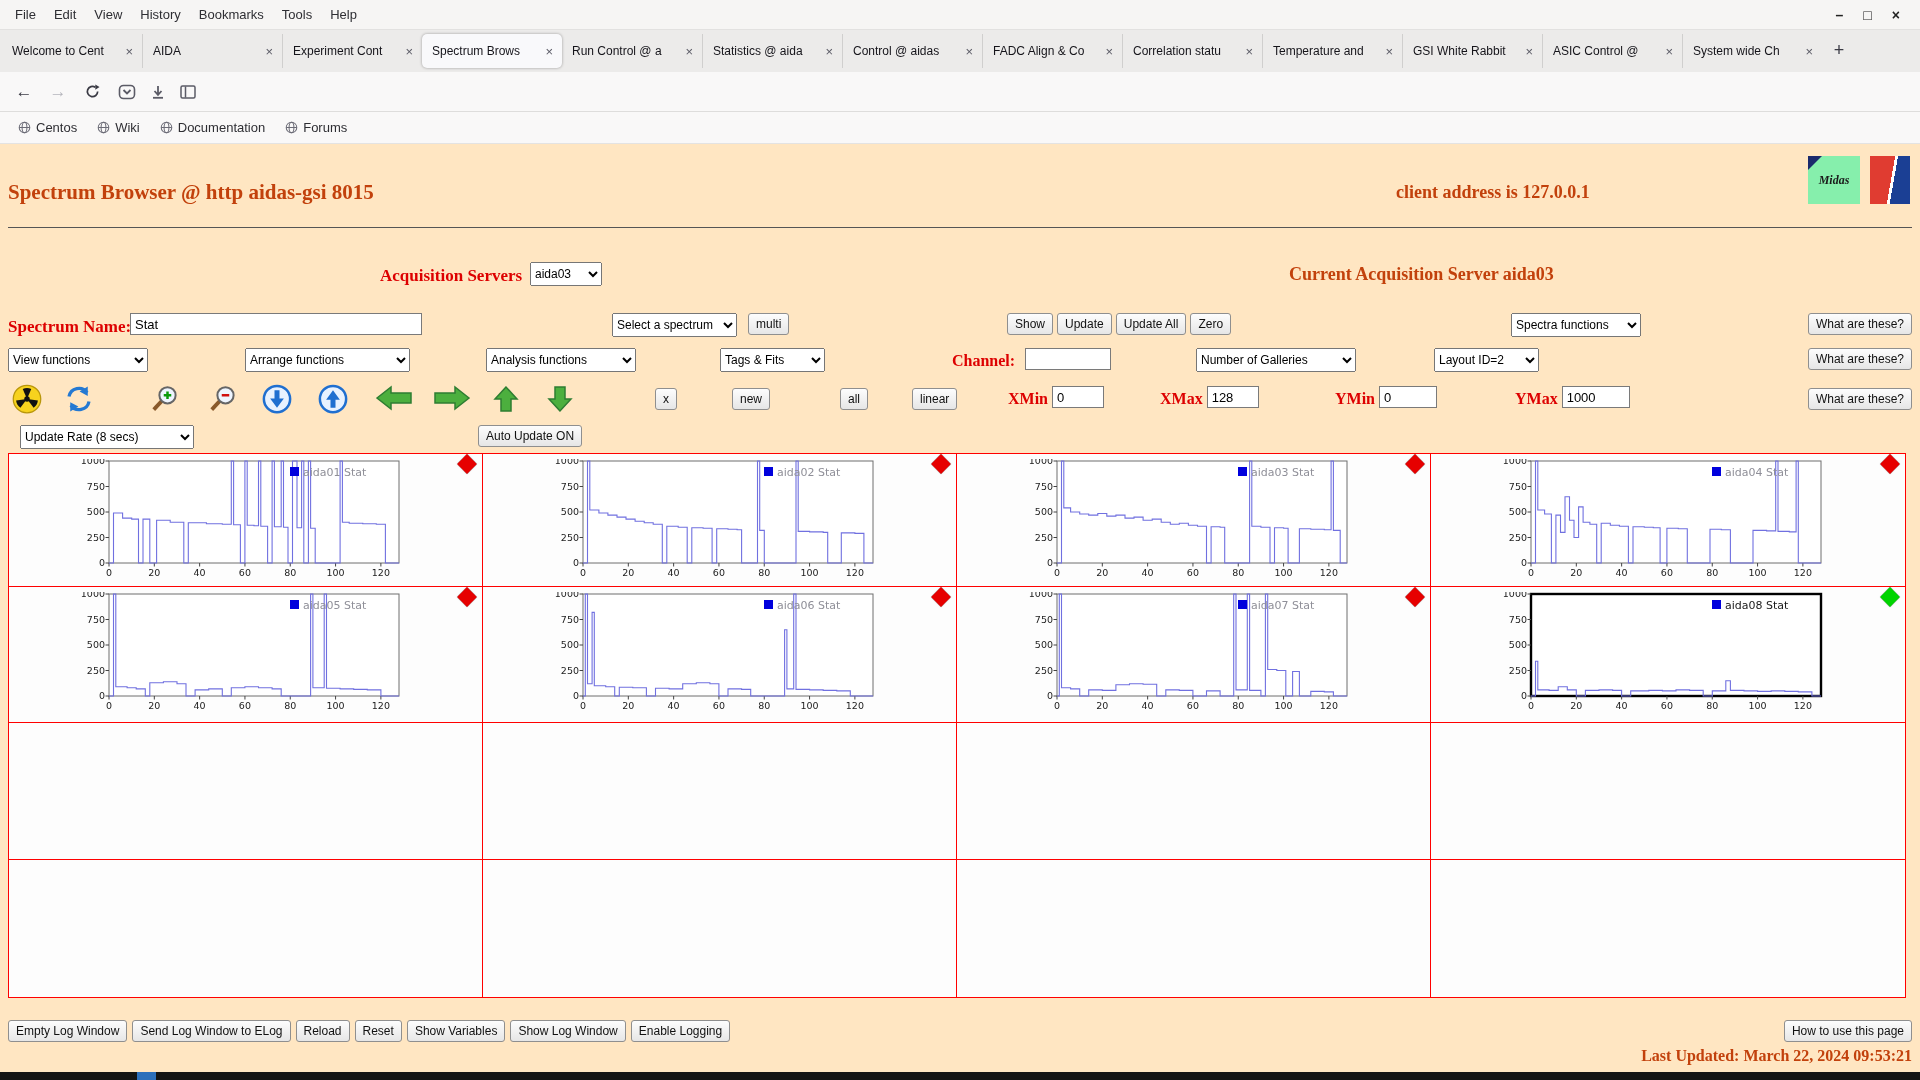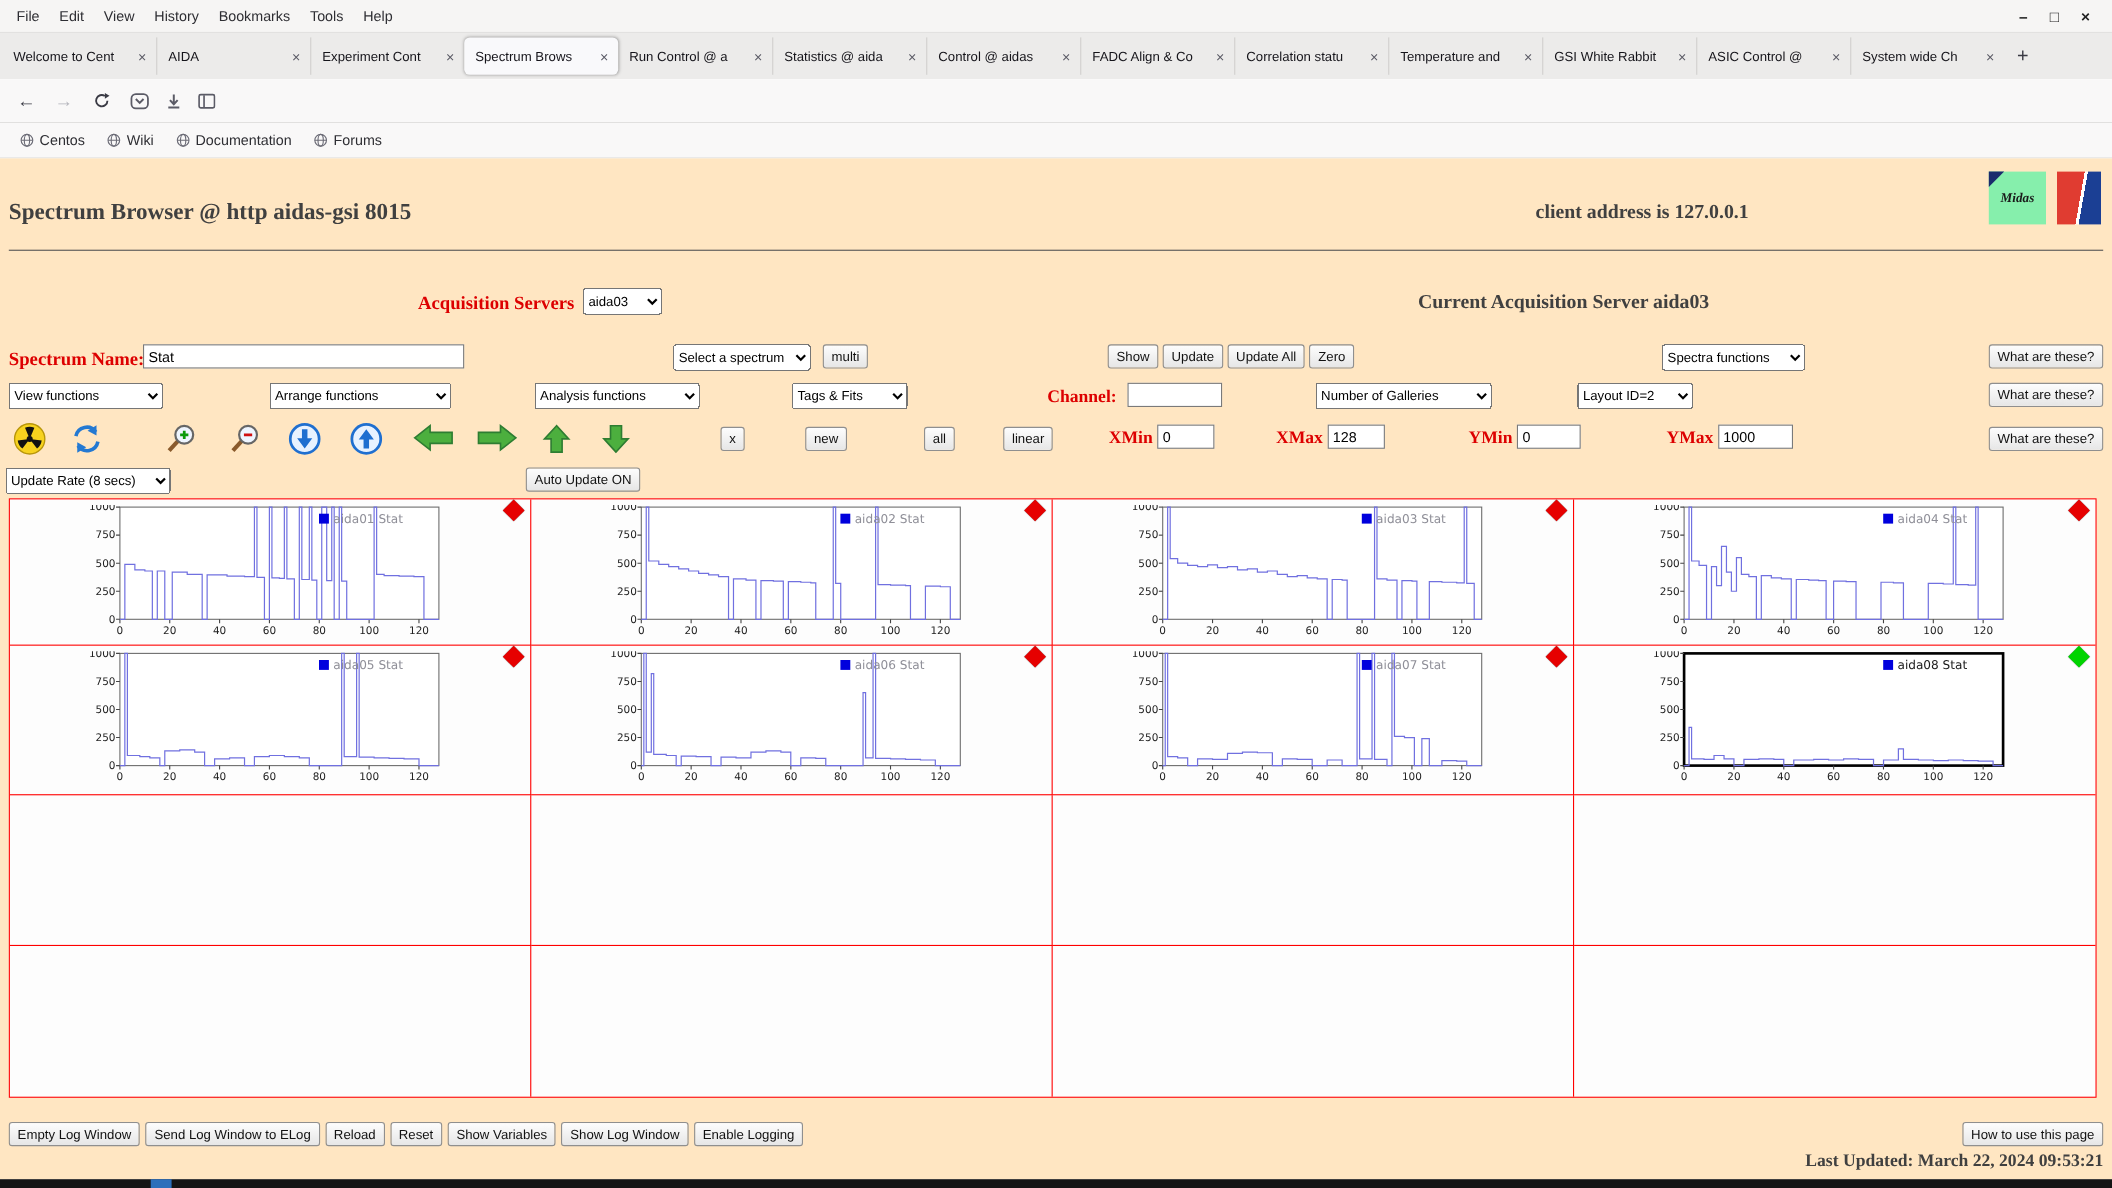--- a/index.html
+++ b/index.html
@@ -42,21 +42,21 @@
   .right-icons { display:flex; gap:14px; align-items:center; padding:0 6px; }
 
   .bookmarksbar { height:32px; background:#f9f8f8; display:flex; align-items:center; gap:4px;
                   padding:0 10px; border-bottom:1px solid #e4e3e2; }
   .bookmark { display:flex; align-items:center; gap:5px; font-size:13px; color:#2e2e33;
               padding:4px 8px; border-radius:4px; }
 
   
   .page { position:absolute; top:144px; left:0; width:1920px; height:928px;
           background:#ffe6c2; overflow:hidden; }
-  .serif-red { font-family:"Liberation Serif", serif; font-weight:bold; color:#404040; }
+  .serif-red { font-family:"Liberation Serif", serif; font-weight:bold; color:#c2410c; }
   .page-title { position:absolute; left:8px; top:36px; font-size:21px; }
   .client-address { position:absolute; left:1396px; top:38px; font-size:18px; }
   .logos { position:absolute; right:10px; top:12px; display:flex; gap:10px; }
   .logo-midas { width:52px; height:48px; background:#86efac; position:relative;
                 display:flex; align-items:center; justify-content:center;
                 font:italic bold 12px "Liberation Serif", serif; color:#1a1a1a; }
   .logo-midas .tri { position:absolute; left:0; top:0; width:0; height:0;
                      border-top:14px solid #1a2a6c; border-right:14px solid transparent; }
   .logo-gsi { width:40px; height:48px;
               background:linear-gradient(100deg,#e03c31 0 52%,#ffffff 52% 58%,#1b3f94 58% 100%); }
@@ -384,21 +384,21 @@
         <input class="input" style="width: 58px;" value="0">
       </div>
       <div class="grp" style="left:1515px;top:2px">
         <span class="lbl" style="font-size:16px">YMax</span>
         <input class="input" style="width: 68px;" value="1000">
       </div>
       <button class="btn right8" style="top:4px">What are these?</button>
     </div>
 
     <div class="prow" style="top:281px">
-      <select class="sel" style="left:5px;width:150px">
+      <select class="sel" style="left:20px;width:174px">
         <option>Update Rate (8 secs)</option>
       </select>
       <button class="btn" style="left:478px">Auto Update ON</button>
     </div>
 
     <div class="grid" id="plot-grid">
         <div class="cell">
           <div class="plot-wrap"><svg width="352" height="122" viewBox="0 0 352 122">
     <rect x="48" y="2" width="290" height="102" fill="#ffffff" stroke="#6e6e6e" stroke-width="1"></rect>
               <text x="44" y="107.0" text-anchor="end" class="tick">0</text>

